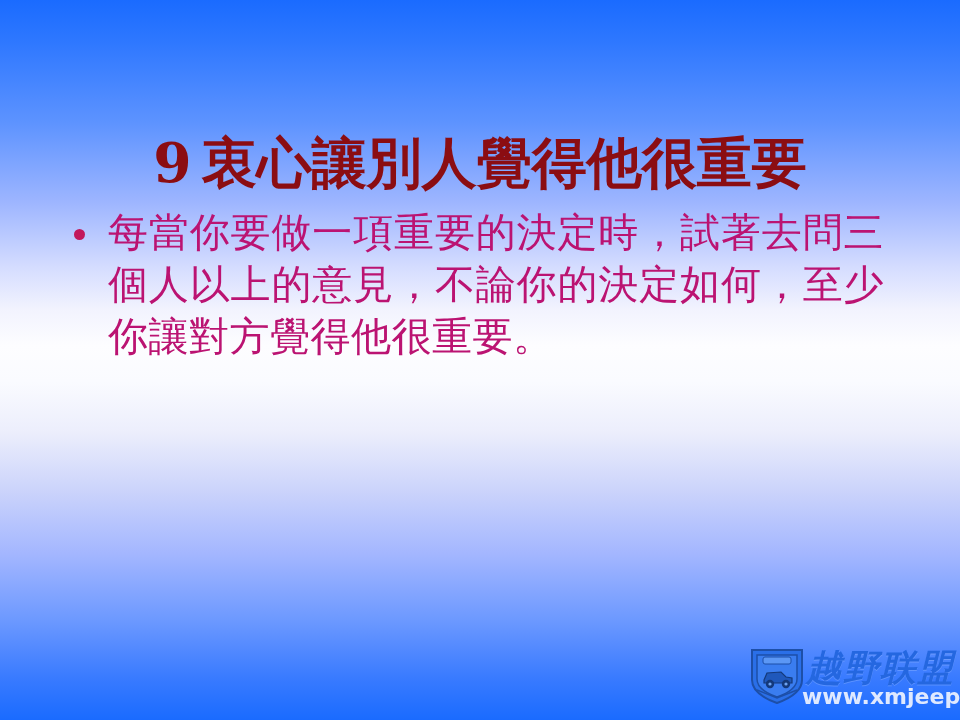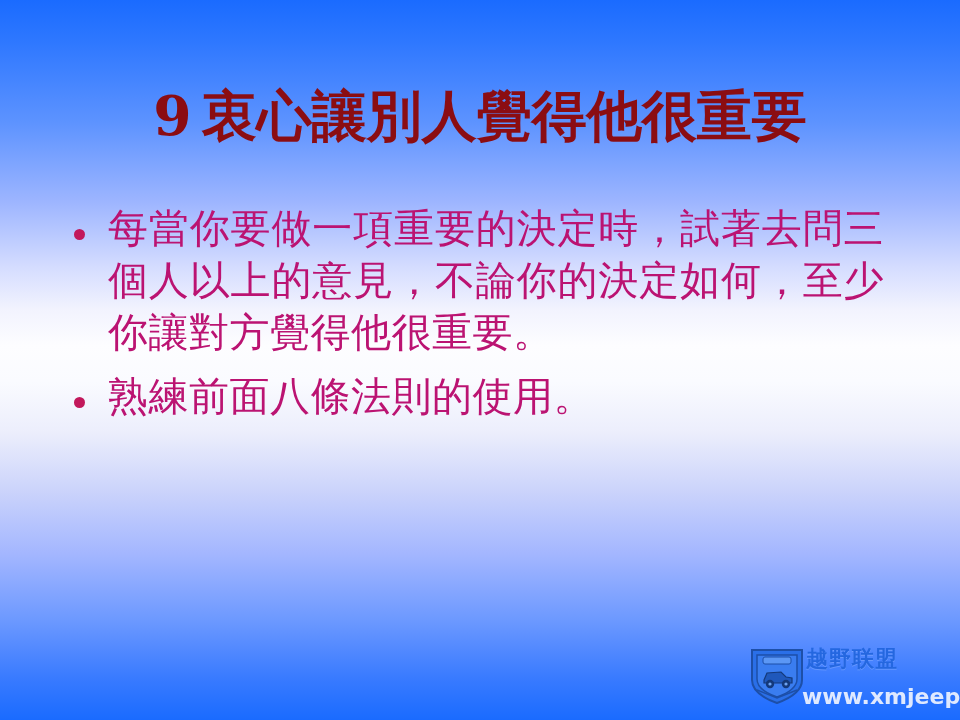--- a/index.html
+++ b/index.html
@@ -48,20 +48,21 @@
   }
   .slide-title {
     display: inline-block;
     color: #8b0d12;
     font-family: "DejaVu Serif", "Liberation Serif", serif;
     font-size: 55px;
     line-height: 1.08;
     font-weight: 700;
     letter-spacing: 0px;
     white-space: nowrap;
+    margin-top: 47px;
   }
   .slide-title .num {
     font-family: "DejaVu Serif", "Liberation Serif", serif;
     padding-right: 10px;
   }
 
   
   .body-block {
     position: absolute;
     left: 74px;
@@ -82,21 +83,21 @@
   .bullet-marker .dot {
     display: inline-block;
     width: 11px;
     height: 11px;
     border-radius: 50%;
     background: #c2185b;
   }
   .bullet-text {
     flex: 1 1 auto;
     color: #bb1372;
-    font-family: Liberation Mono, monospace;
+    font-family: Liberation Sans, sans-serif;
     font-size: 40px;
     line-height: 52px;
     font-weight: 400;
     text-align: justify;
     text-justify: inter-character;
     letter-spacing: 0.5px;
   }
   .bullet-text.short {
     text-align: left;
   }
@@ -114,22 +115,23 @@
     left: 4px;
     top: 4px;
     width: 58px;
     height: 60px;
   }
   .wm-brand {
     position: absolute;
     left: 62px;
     top: 2px;
     font-family: "DejaVu Sans", "Liberation Sans", sans-serif;
-    font-size: 22px;
+    font-size: 36px;
     font-weight: 700;
+    font-style: italic;
     color: #2467e0;
     letter-spacing: 1px;
     text-shadow: 0 1px 0 rgba(255,255,255,0.18);
   }
   .wm-url {
     position: absolute;
     left: 58px;
     top: 42px;
     font-family: "DejaVu Sans", "Liberation Sans", sans-serif;
     font-size: 22px;
@@ -150,26 +152,20 @@
   <div class="body-block">
 
     <div class="bullet-row">
       <div class="bullet-marker">
         <span class="dot"></span>
       </div>
       <div class="bullet-text">每當你要做一項重要的決定時，試著去問三個人以上的意見，不論你的決定如何，至少你讓對方覺得他很重要。</div>
     </div>
 
 
-    <div class="bullet-row">
-      <div class="bullet-marker">
-        <span class="dot"></span>
-      </div>
-      <div class="bullet-text short">熟練前面八條法則的使用。</div>
-    </div>
 
   </div>
 
   <div class="watermark">
 
     <div class="wm-badge">
       <svg width="58" height="60" viewBox="0 0 58 60" xmlns="http://www.w3.org/2000/svg">
         <path d="M4 4 H54 V34 Q54 48 29 57 Q4 48 4 34 Z" fill="#2a6fe8" stroke="#1d4fa8" stroke-width="2"></path>
         <path d="M9 9 H49 V33 Q49 44 29 51 Q9 44 9 33 Z" fill="#3a7df0" stroke="#1d4fa8" stroke-width="1.5"></path>
         <rect x="15" y="11" width="28" height="7" rx="2" fill="#5b97f5" stroke="#1d4fa8" stroke-width="1"></rect>

